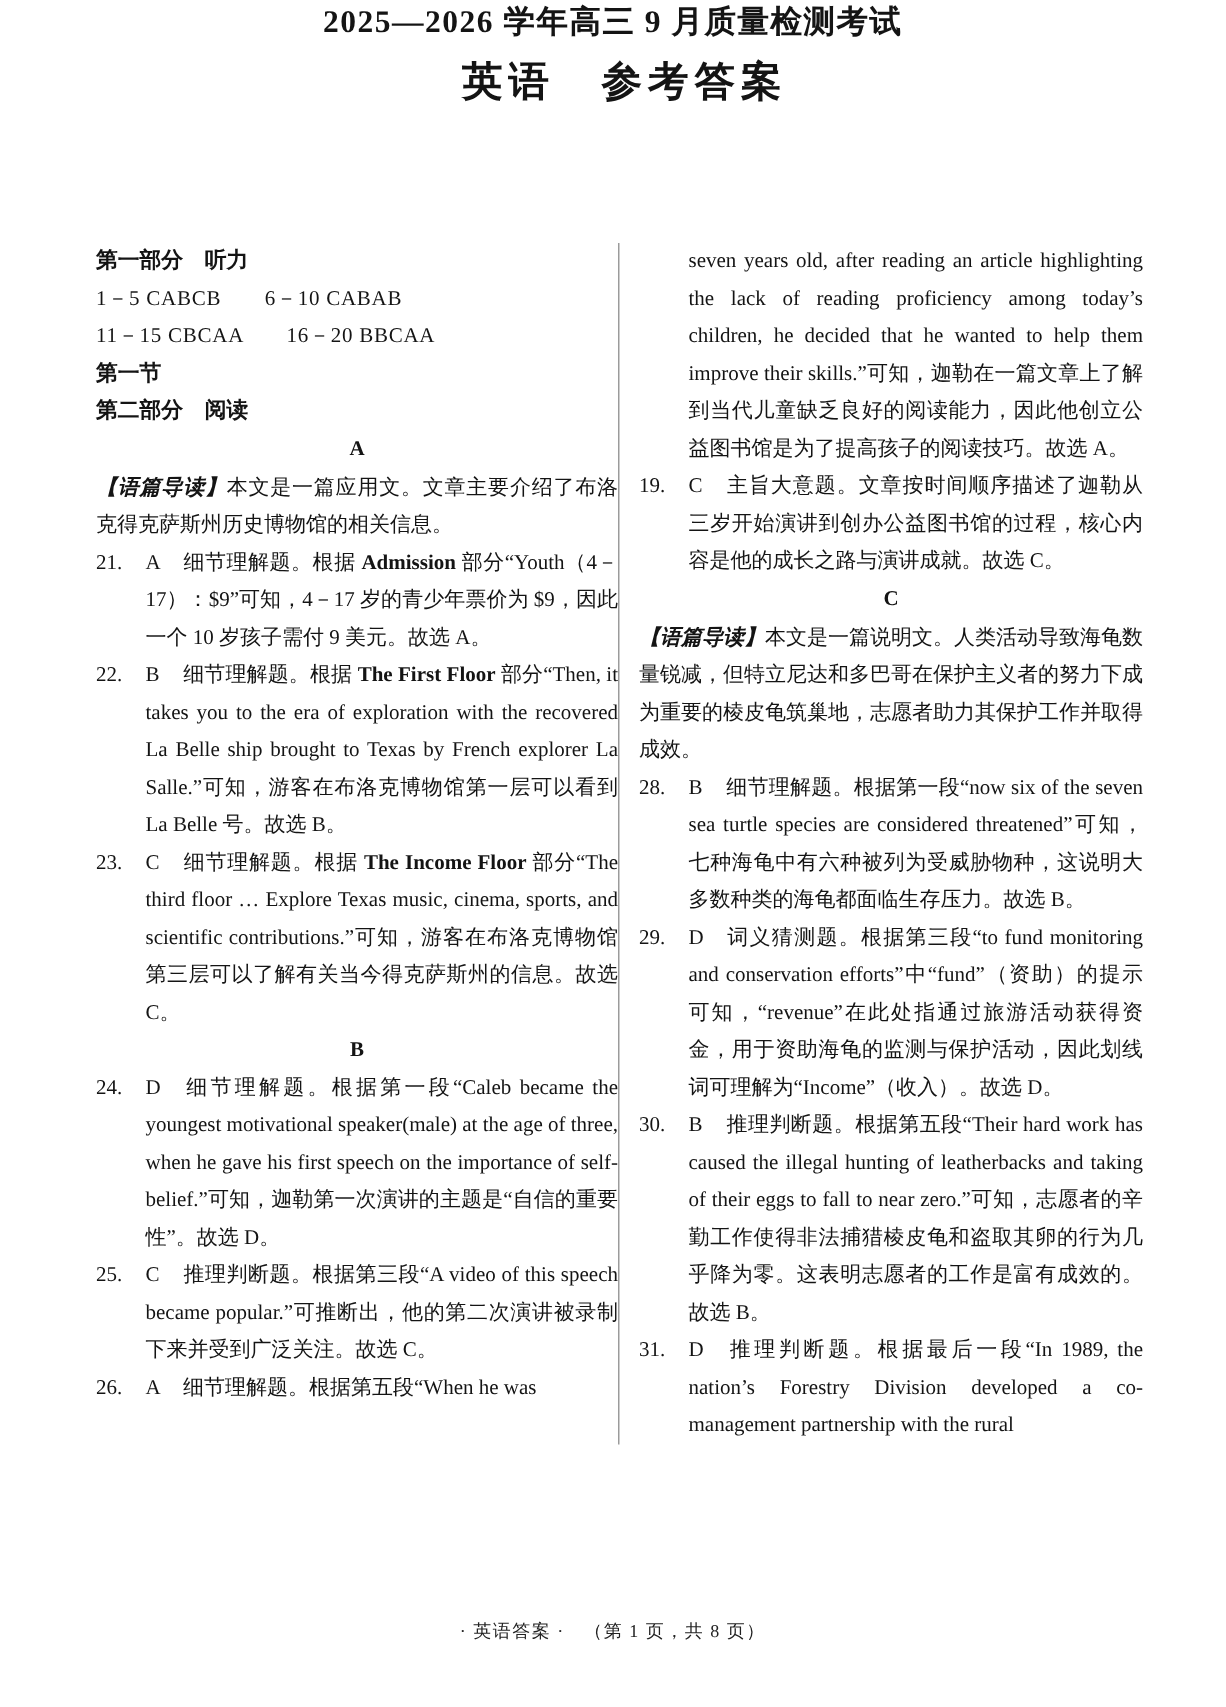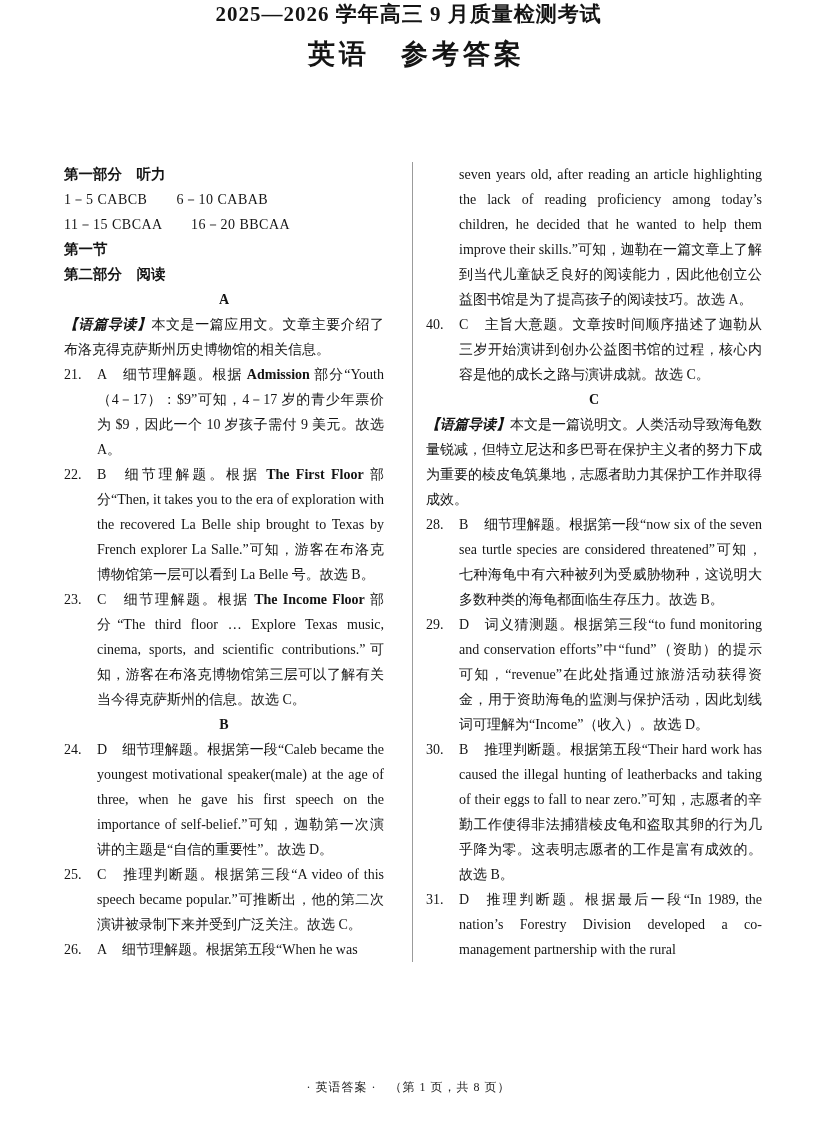--- a/index.html
+++ b/index.html
@@ -6,21 +6,21 @@
   html,body { background:#ffffff; }
   body {
     width:817px; height:1138px; position:relative; overflow:hidden;
     font-family:"Liberation Serif","DejaVu Serif",serif; color:#141414;
   }
   .title   { text-align:center; font-size:21px; font-weight:700; letter-spacing:1px; }
   .subtitle{ text-align:center; margin-top:8px; font-size:27px; font-weight:700; letter-spacing:4px;padding-left:16px; }
 
   .columns { position:absolute; left:64px; top:162px; width:698px; display:flex; align-items:stretch; }
   .col     { font-size:14px; line-height:25px; }
-  .col-left  { width:349px; padding-right:28px; border-right:1px solid #9b9b9b; }
+  .col-left  { width:349px; padding-right:0; border-right:1px solid #9b9b9b; }
   .col-right { width:349px; padding-left:13px; }
 
   p { text-align:justify; }
   .heading   { font-family:"Liberation Sans","DejaVu Sans",sans-serif; font-weight:700; font-size:14.5px; }
   .ansline   { letter-spacing:.5px; }
   .letter    { text-align:center; font-weight:700; }
   .intro .introlabel { font-family:"Liberation Sans","DejaVu Sans",sans-serif; font-weight:700;font-style:italic; }
   .item { padding-left:33px; text-indent:-33px; }
   .inum { display:inline-block; width:33px; text-indent:0; }
   .ians { display:inline-block; width:25px; text-indent:0; }
@@ -47,21 +47,21 @@
       <p class="item"><span class="inum">21.</span><span class="ians">A</span><span>细节理解题。根据 </span><span class="b">Admission</span><span> 部分“Youth（4－17）：$9”可知，4－17 岁的青少年票价为 $9，因此一个 10 岁孩子需付 9 美元。故选 A。</span></p>
       <p class="item"><span class="inum">22.</span><span class="ians">B</span><span>细节理解题。根据 </span><span class="b">The First Floor</span><span> 部分“Then, it takes you to the era of exploration with the recovered La Belle ship brought to Texas by French explorer La Salle.”可知，游客在布洛克博物馆第一层可以看到 La Belle 号。故选 B。</span></p>
       <p class="item"><span class="inum">23.</span><span class="ians">C</span><span>细节理解题。根据 </span><span class="b">The Income Floor</span><span> 部分“The third floor … Explore Texas music, cinema, sports, and scientific contributions.”可知，游客在布洛克博物馆第三层可以了解有关当今得克萨斯州的信息。故选 C。</span></p>
       <p class="letter">B</p>
       <p class="item"><span class="inum">24.</span><span class="ians">D</span><span>细节理解题。根据第一段“Caleb became the youngest motivational speaker(male) at the age of three, when he gave his first speech on the importance of self-belief.”可知，迦勒第一次演讲的主题是“自信的重要性”。故选 D。</span></p>
       <p class="item"><span class="inum">25.</span><span class="ians">C</span><span>推理判断题。根据第三段“A video of this speech became popular.”可推断出，他的第二次演讲被录制下来并受到广泛关注。故选 C。</span></p>
       <p class="item"><span class="inum">26.</span><span class="ians">A</span><span>细节理解题。根据第五段“When he was</span></p>
     </div>
   <div class="col col-right" id="col-right">
       <p class="cont"><span>seven years old, after reading an article highlighting the lack of reading proficiency among today’s children, he decided that he wanted to help them improve their skills.”可知，迦勒在一篇文章上了解到当代儿童缺乏良好的阅读能力，因此他创立公益图书馆是为了提高孩子的阅读技巧。故选 A。</span></p>
-      <p class="item"><span class="inum">40.</span><span class="ians">C</span><span>主旨大意题。文章按时间顺序描述了迦勒从三岁开始演讲到创办公益图书馆的过程，核心内容是他的成长之路与演讲成就。故选 C。</span></p>
+      <p class="item"><span class="inum">19.</span><span class="ians">C</span><span>主旨大意题。文章按时间顺序描述了迦勒从三岁开始演讲到创办公益图书馆的过程，核心内容是他的成长之路与演讲成就。故选 C。</span></p>
       <p class="letter">C</p>
       <p class="intro"><span class="introlabel">【语篇导读】</span><span>本文是一篇说明文。人类活动导致海龟数量锐减，但特立尼达和多巴哥在保护主义者的努力下成为重要的棱皮龟筑巢地，志愿者助力其保护工作并取得成效。</span></p>
       <p class="item"><span class="inum">28.</span><span class="ians">B</span><span>细节理解题。根据第一段“now six of the seven sea turtle species are considered threatened”可知，七种海龟中有六种被列为受威胁物种，这说明大多数种类的海龟都面临生存压力。故选 B。</span></p>
       <p class="item"><span class="inum">29.</span><span class="ians">D</span><span>词义猜测题。根据第三段“to fund monitoring and conservation efforts”中“fund”（资助）的提示可知，“revenue”在此处指通过旅游活动获得资金，用于资助海龟的监测与保护活动，因此划线词可理解为“Income”（收入）。故选 D。</span></p>
       <p class="item"><span class="inum">30.</span><span class="ians">B</span><span>推理判断题。根据第五段“Their hard work has caused the illegal hunting of leatherbacks and taking of their eggs to fall to near zero.”可知，志愿者的辛勤工作使得非法捕猎棱皮龟和盗取其卵的行为几乎降为零。这表明志愿者的工作是富有成效的。故选 B。</span></p>
       <p class="item"><span class="inum">31.</span><span class="ians">D</span><span>推理判断题。根据最后一段“In 1989, the nation’s Forestry Division developed a co-management partnership with the rural</span></p>
     </div>
 </div>
 
 <div class="footer">· 英语答案 ·　（第 1 页，共 8 页）</div>

